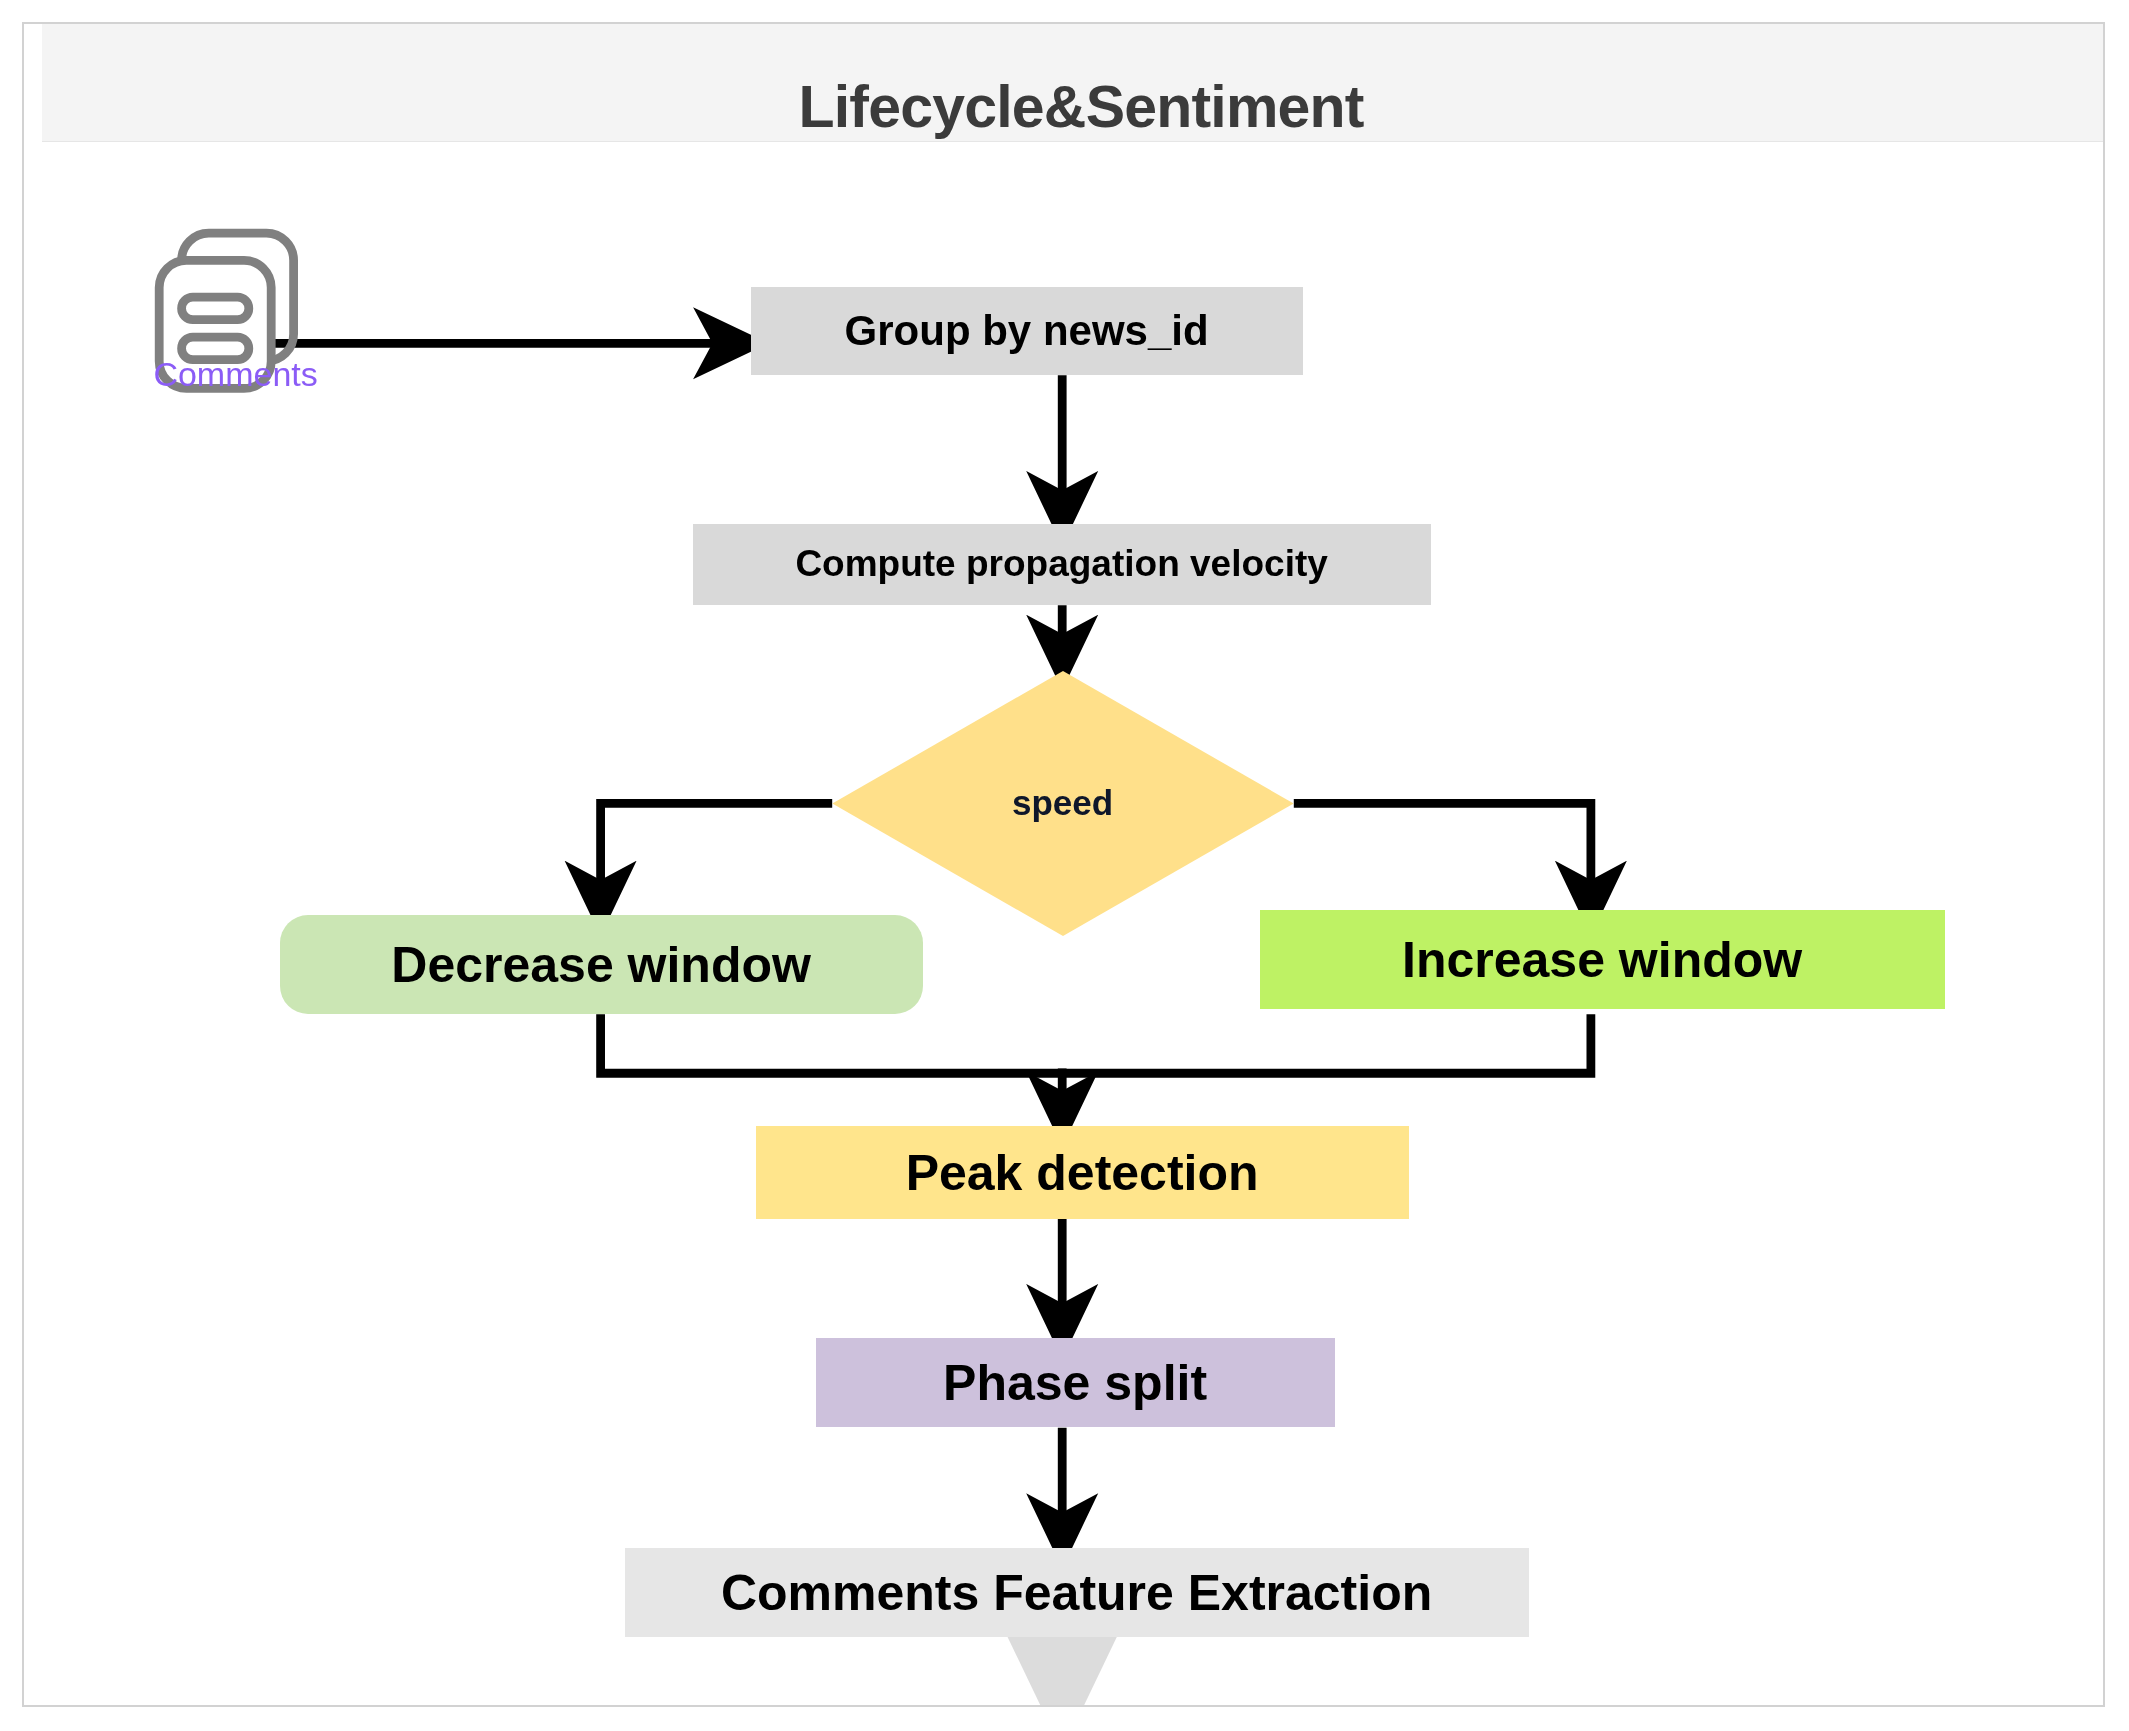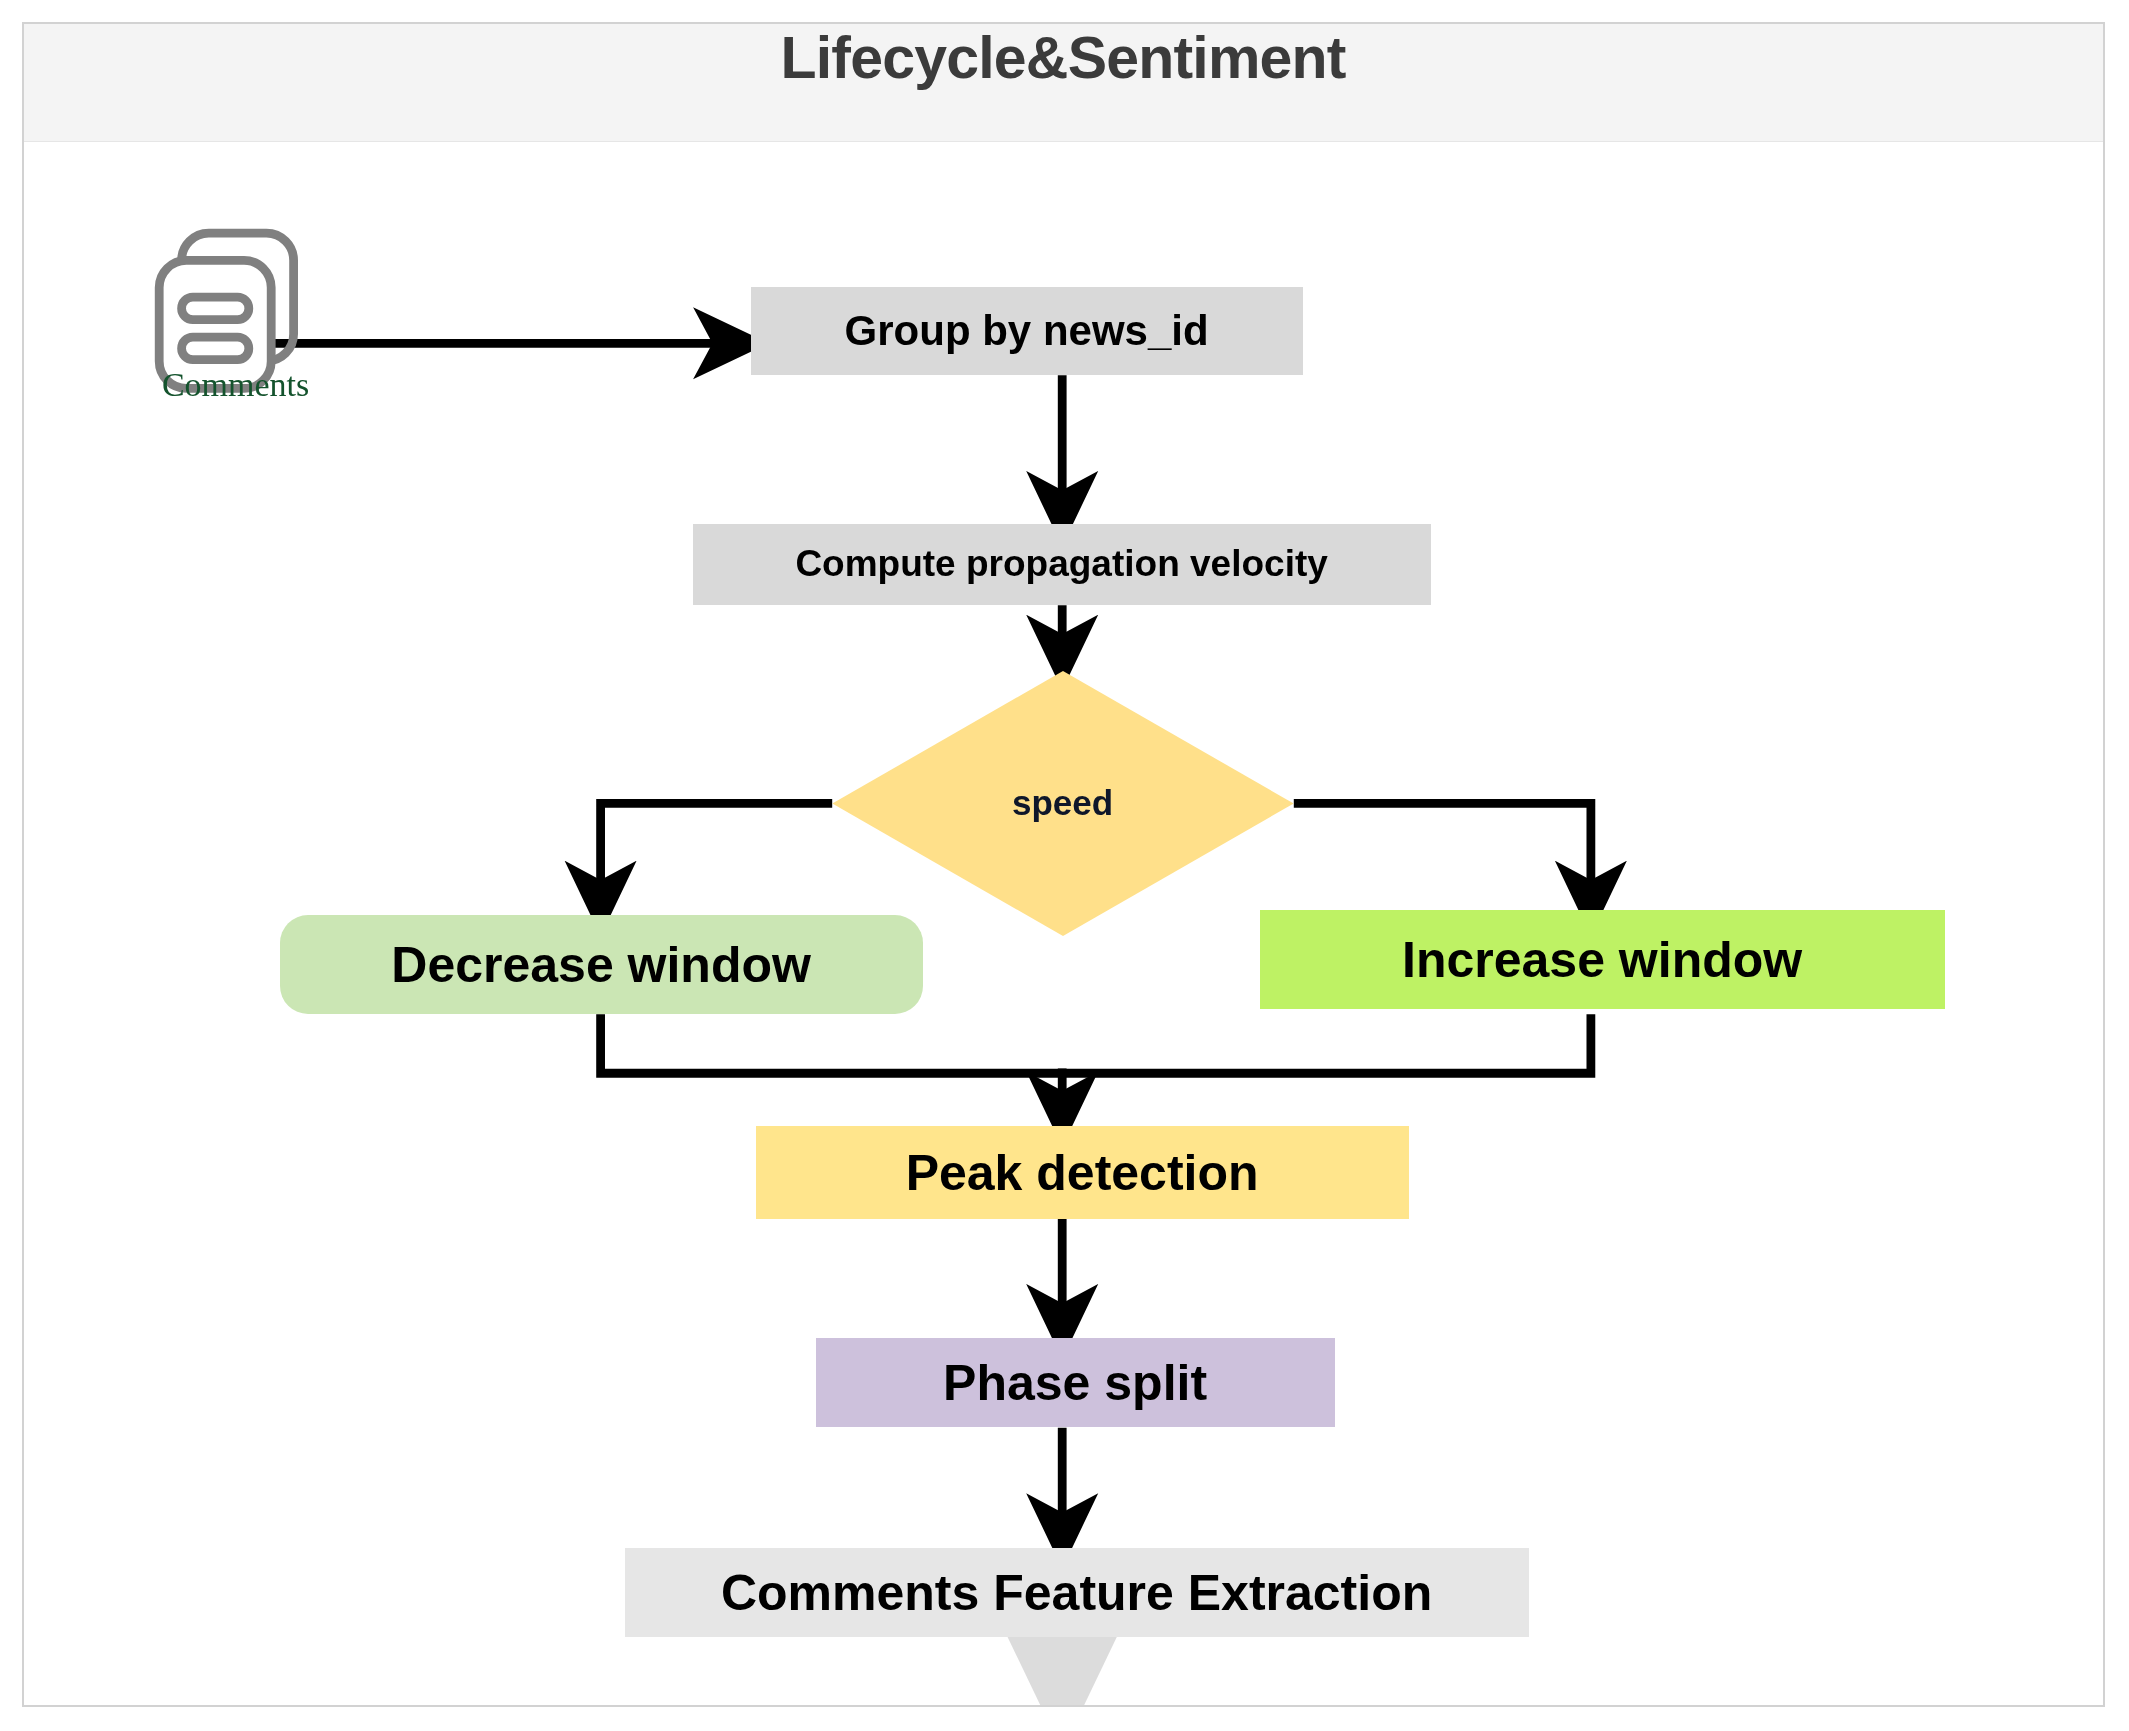--- a/index.html
+++ b/index.html
@@ -21,29 +21,29 @@
     width: 2083px;
     height: 1685px;
     background: #ffffff;
     border: 2.4px solid #d2d2d2;
     box-sizing: border-box;
     overflow: hidden;
   }
 
   #panel-header {
     position: absolute;
-    left: 0;
+    left: 18px;
     top: 0;
     width: 100%;
     height: 118px;
     background: #f4f4f4;
     border-bottom: 1.6px solid #e6e6e6;
     box-sizing: border-box;
     display: flex;
-    align-items: flex-start;
+    align-items: flex-end;
     justify-content: center;
   }
 
   #panel-title {
     font-size: 59px;
     font-weight: bold;
     color: #3b3b3b;
     letter-spacing: -0.8px;
     font-family: "Liberation Sans", sans-serif;
   }
@@ -104,26 +104,26 @@
     position: absolute;
     left: 124px;
     top: 80px;
     width: 176px;
     height: 200px;
   }
 
   #src-comments-label {
     position: absolute;
     left: 112px;
-    top: 224px;
+    top: 213px;
     width: 200px;
     text-align: center;
-    font-family: Liberation Serif, serif;
+    font-family: Liberation Sans, sans-serif;
     font-size: 34px;
-    color: #14532d;
+    color: #8b5cf6;
   }
 </style>
 </head>
 <body>
 
 <div id="panel">
 
   <div id="panel-header">
     <div id="panel-title">Lifecycle&amp;Sentiment</div>
   </div>

